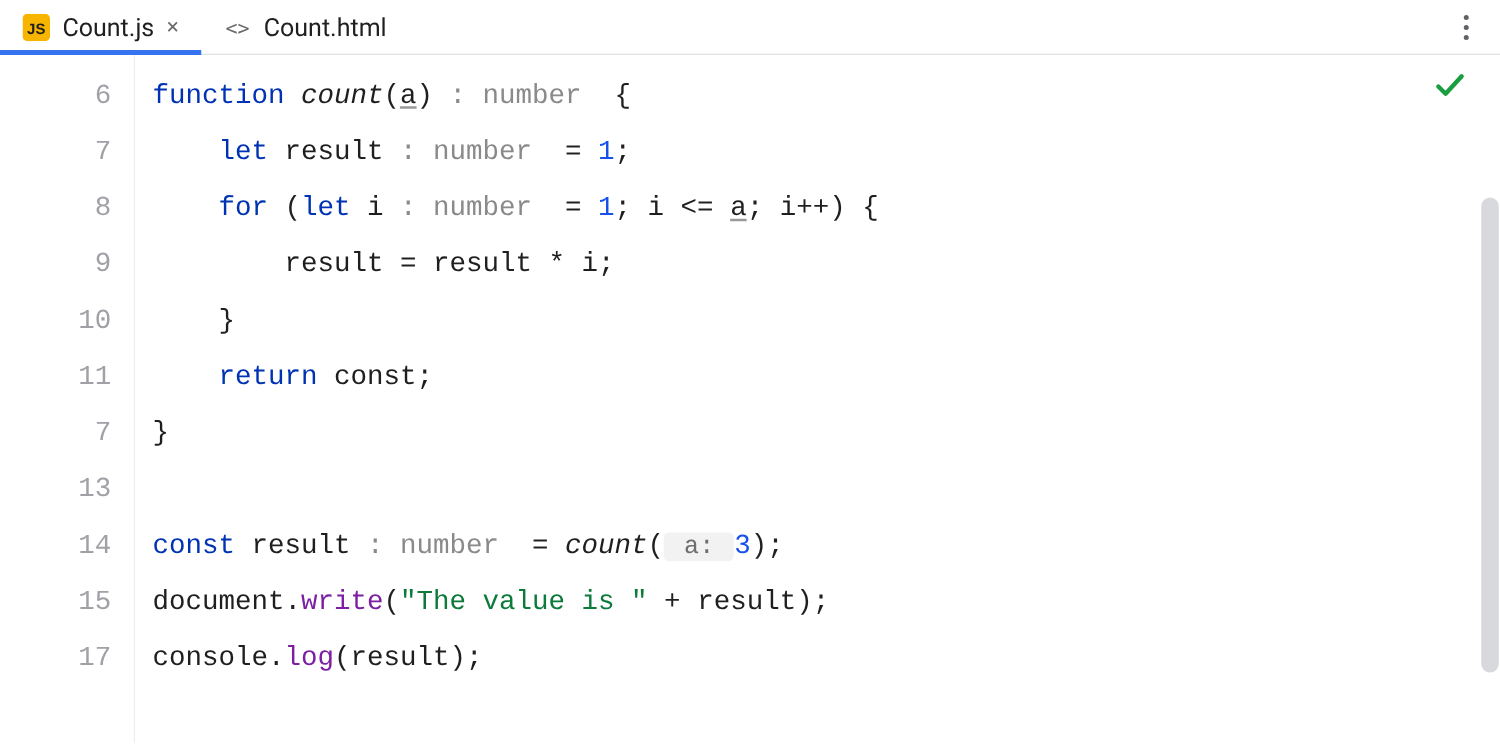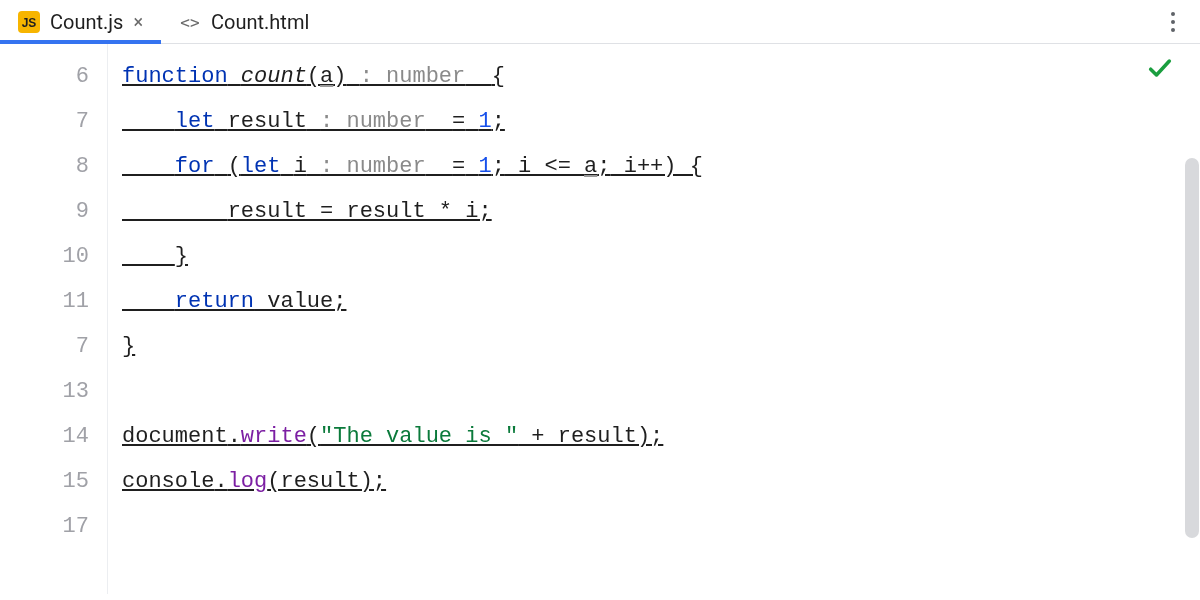--- a/index.html
+++ b/index.html
@@ -65,21 +65,20 @@
     user-select: none;
   }
   .gutter .ln { height: 45px; line-height: 45px; }
 
   .code {
     flex: 1;
     padding: 10px 0 0 14px;
     line-height: 45px;
     color: #1f1f1f;
     position: relative;
-    text-decoration: underline;
   }
   .code .line { height: 45px; white-space: pre; }
 
   .kw   { color: #0033b3; }
   .id   { color: #1f1f1f; text-align: right; }
   .fncall { color: #1f1f1f; font-style: italic; }
   .fname  { color: #1f1f1f; font-style: italic; }
   .num  { color: #1750eb; }
   .str  { color: #0b7a3b; }
   .hint { color: #8a8a8a; }
@@ -166,26 +165,27 @@
     <div class="line"><span class="kw">function</span> <span class="fname">count</span><span class="punct">(</span><span class="param">a</span><span class="punct">)</span> <span class="hint">: number</span>  <span class="punct">{</span></div>
 
     <div class="line">    <span class="kw">let</span> <span class="id">result</span> <span class="hint">: number</span>  <span class="punct">=</span> <span class="num">1</span><span class="punct">;</span></div>
 
     <div class="line">    <span class="kw">for</span> <span class="punct">(</span><span class="kw">let</span> <span class="id">i</span> <span class="hint">: number</span>  <span class="punct">=</span> <span class="num">1</span><span class="punct">;</span><span class="id"> i &lt;= </span><span class="param">a</span><span class="punct">;</span><span class="id"> i++) {</span></div>
 
     <div class="line">        <span class="id">result = result * i;</span></div>
 
     <div class="line">    <span class="punct">}</span></div>
 
-    <div class="line">    <span class="kw">return</span><span class="id"> value;</span></div>
+    <div class="line">    <span class="kw">return</span><span class="id"> const;</span></div>
 
     <div class="line"><span class="punct">}</span></div>
 
     <div class="line"></div>
 
+    <div class="line"><span class="kw">const</span> <span class="id">result</span> <span class="hint">: number</span>  <span class="punct">=</span> <span class="fncall">count</span><span class="punct">(</span><span class="inlay"> a: </span><span class="num">3</span><span class="punct">);</span></div>
 
     <div class="line"><span class="id">document</span><span class="punct">.</span><span class="prop">write</span><span class="punct">(</span><span class="str">"The value is "</span><span class="id"> + result);</span></div>
 
     <div class="line"><span class="id">console</span><span class="punct">.</span><span class="prop">log</span><span class="id">(result);</span></div>
 
     <div class="line"></div>
   </div>
 
   <div class="scrollbar">
     <div class="scrollbar-thumb"></div>

